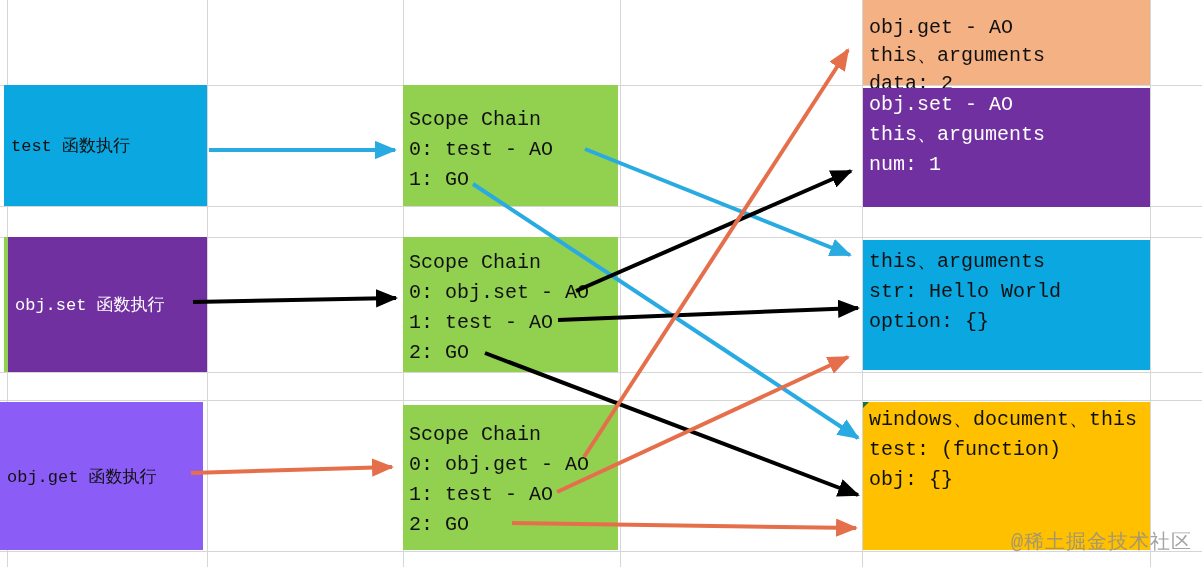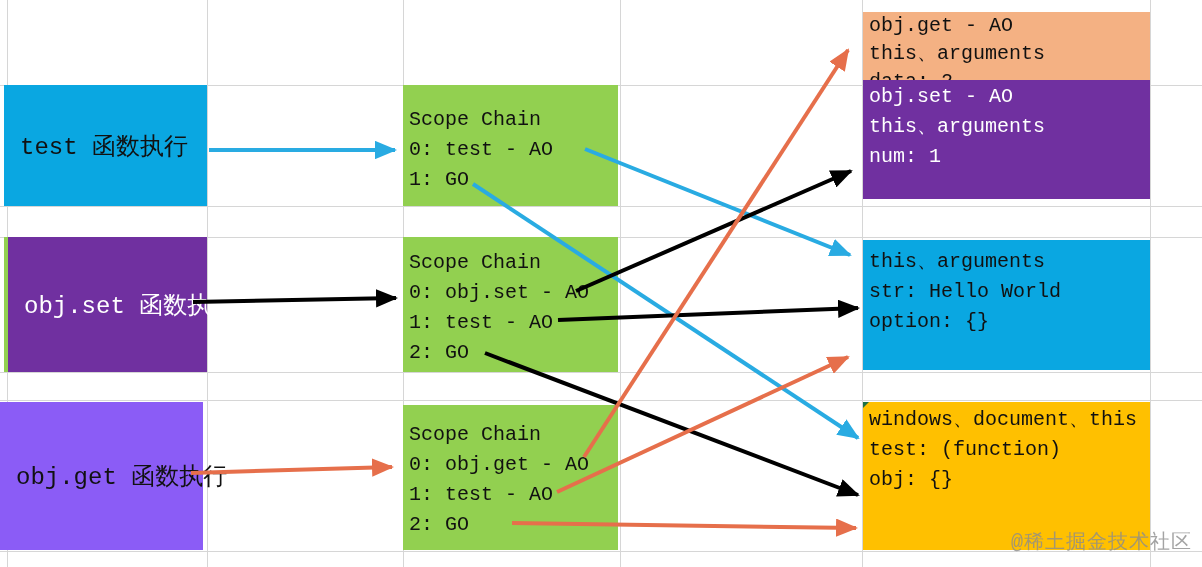--- a/index.html
+++ b/index.html
@@ -3,21 +3,21 @@
 <meta charset="utf-8">
 <style>
   html,body{margin:0;padding:0;background:#fff;}
   .canvas{
     position:relative;width:1202px;height:567px;background:#ffffff;overflow:hidden;
     font-family:"Liberation Mono","DejaVu Sans Mono",monospace;color:#111;
   }
   .vline{position:absolute;top:0;bottom:0;width:1px;background:#d6d6d6;}
   .hline{position:absolute;left:0;right:0;height:1px;background:#d6d6d6;}
   .box{position:absolute;box-sizing:border-box;}
-  .exec{display:flex;align-items:center;font-size:24px;padding-left:16px;white-space:nowrap;}
+  .exec{display:flex;align-items:center;font-size:17px;padding-left:7px;white-space:nowrap;}
   .ln{height:30px;line-height:30px;font-size:20px;white-space:nowrap;overflow:visible;}
   .pad6{padding-left:6px;}
   .bold{font-weight:bold;}
   .white{color:#ffffff;}
   #arrows{position:absolute;left:0;top:0;width:1202px;height:567px;pointer-events:none;}
   .watermark{position:absolute;top:528px;right:10px;font-size:20px;letter-spacing:1px;
     color:rgba(140,140,140,0.8);}
   .corner{position:absolute;left:0;top:0;width:0;height:0;
     border-left:6px solid #1e7145;border-bottom:6px solid transparent;}
 </style>
@@ -64,27 +64,27 @@
     <div class="ln pad6">2: GO</div>
   </div>
 
   <div class="box" style="left:403px;top:405px;width:215px;height:145px;background:#92d050;padding-top:15px;">
     <div class="ln pad6">Scope Chain</div>
     <div class="ln pad6">0: obj.get - AO</div>
     <div class="ln pad6">1: test - AO</div>
     <div class="ln pad6">2: GO</div>
   </div>
 
-  <div class="box" style="left:863px;top:12px;width:287px;height:85px;background:#f4b183;padding-top:0;">
+  <div class="box" style="left:863px;top:0;width:287px;height:85px;background:#f4b183;padding-top:14px;">
     <div class="ln pad6" style="height:28px;line-height:28px;">obj.get - AO</div>
     <div class="ln pad6" style="height:28px;line-height:28px;">this、arguments</div>
     <div class="ln pad6" style="height:28px;line-height:28px;">data: 2</div>
   </div>
 
-  <div class="box white" style="left:863px;top:80px;width:287px;height:119px;background:#7030a0;padding-top:2px;">
+  <div class="box white" style="left:863px;top:88px;width:287px;height:119px;background:#7030a0;padding-top:2px;">
     <div class="ln pad6">obj.set - AO</div>
     <div class="ln pad6">this、arguments</div>
     <div class="ln pad6">num: 1</div>
   </div>
 
   <div class="box" style="left:863px;top:240px;width:287px;height:130px;background:#0aa7e1;padding-top:7px;">
     <div class="ln pad6">this、arguments</div>
     <div class="ln pad6">str: Hello World</div>
     <div class="ln pad6">option: {}</div>
   </div>

